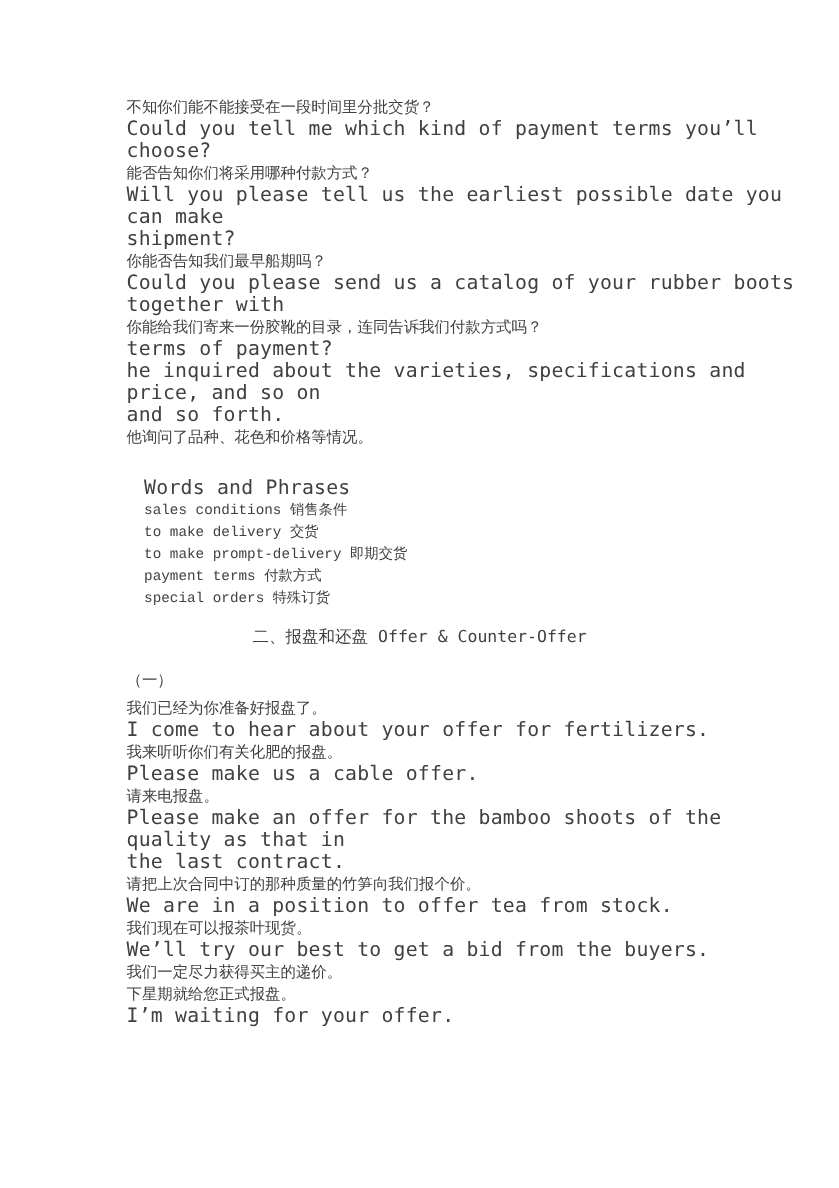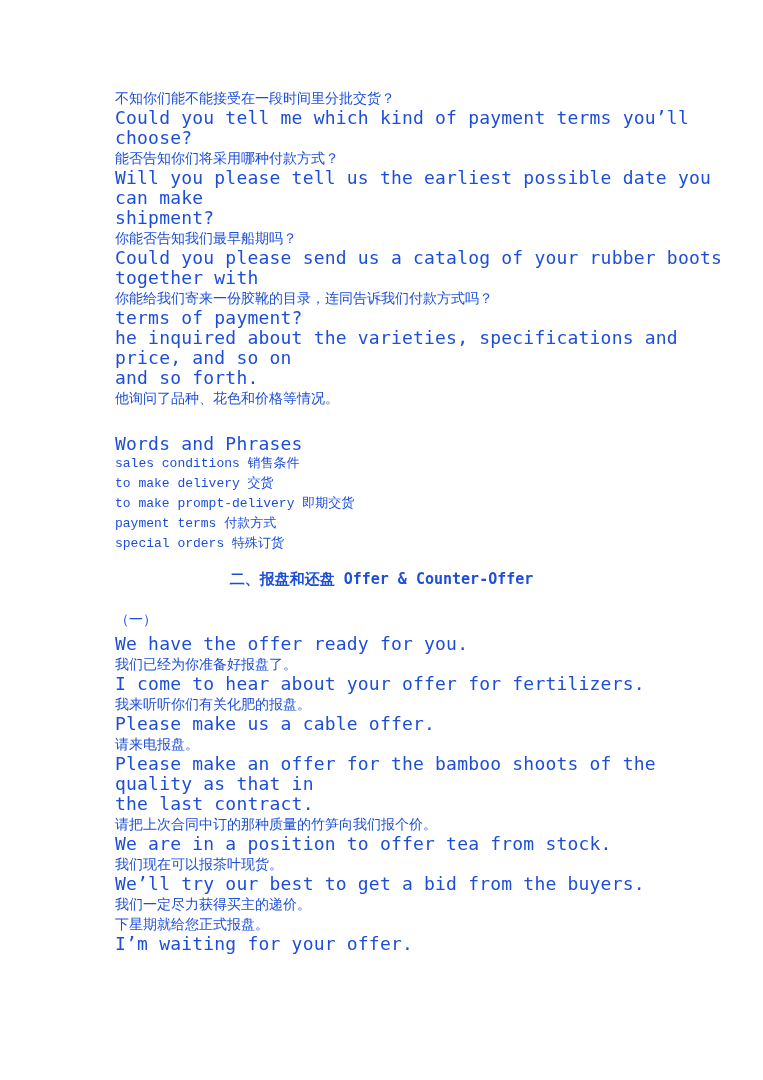--- a/index.html
+++ b/index.html
@@ -5,38 +5,38 @@
   html, body { margin: 0; padding: 0; }
   body { background: #ffffff; }
   .page {
     position: relative;
     width: 763px;
     height: 1080px;
     background: #ffffff;
     box-sizing: border-box;
     padding-top: 88px;
     overflow: hidden;
-    color: #1d4ed8;
+    color: #404040;
     font-family: "DejaVu Sans Mono", "Liberation Mono", monospace;
   }
   .line {
     line-height: 20px;
     margin-left: 115px;
     margin-right: 20px;
     white-space: pre-wrap;
   }
   .en   { font-size: 18px; letter-spacing: 0.2px; }
   .zh   { font-size: 14px; }
   .mixed{ font-size: 13px; font-family: Liberation Mono, monospace; }
   .para { margin: 0; }
-  .words-block { margin-top: 26px; }
+  .words-block { margin-top: 26px; margin-left: 16px; }
   .heading {
     margin-top: 15px;
     font-size: 15px;
-    font-weight: bold;
+    font-weight: normal;
     line-height: 20px;
     text-align: center;
     white-space: pre;
   }
   .marker {
     margin-top: 20px;
     margin-bottom: 5px;
     font-size: 14px;
     line-height: 20px;
     margin-left: 115px;
@@ -84,21 +84,20 @@
         <div class="line mixed">special orders 特殊订货</div>
       </div>
   </div>
 
   <div class="heading">二、报盘和还盘 Offer &amp; Counter-Offer</div>
 
   <div class="marker zh">（一）</div>
 
   <div>
       <div class="para">
-        <div class="line en">We have the offer ready for you.</div>
         <div class="line zh">我们已经为你准备好报盘了。</div>
       </div>
       <div class="para">
         <div class="line en">I come to hear about your offer for fertilizers.</div>
         <div class="line zh">我来听听你们有关化肥的报盘。</div>
       </div>
       <div class="para">
         <div class="line en">Please make us a cable offer.</div>
         <div class="line zh">请来电报盘。</div>
       </div>

